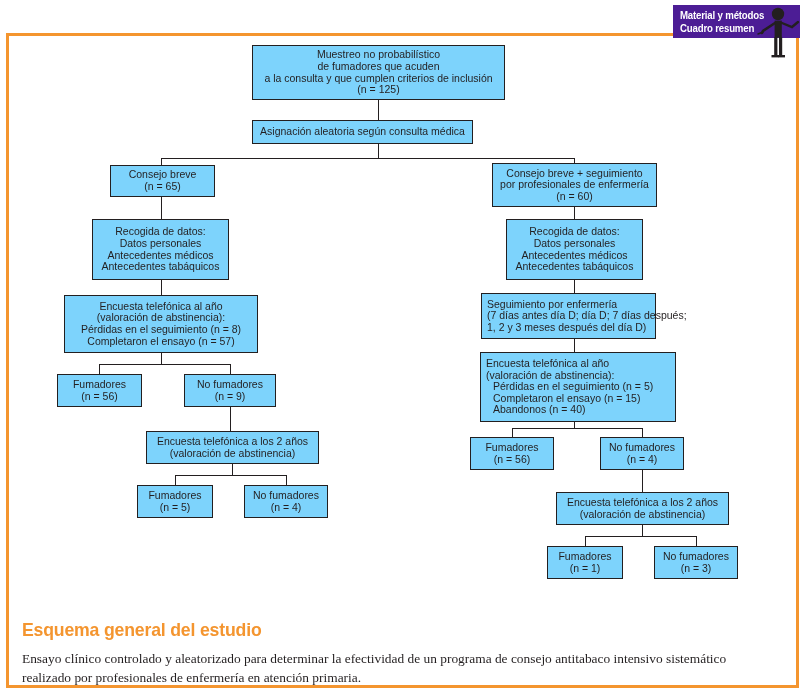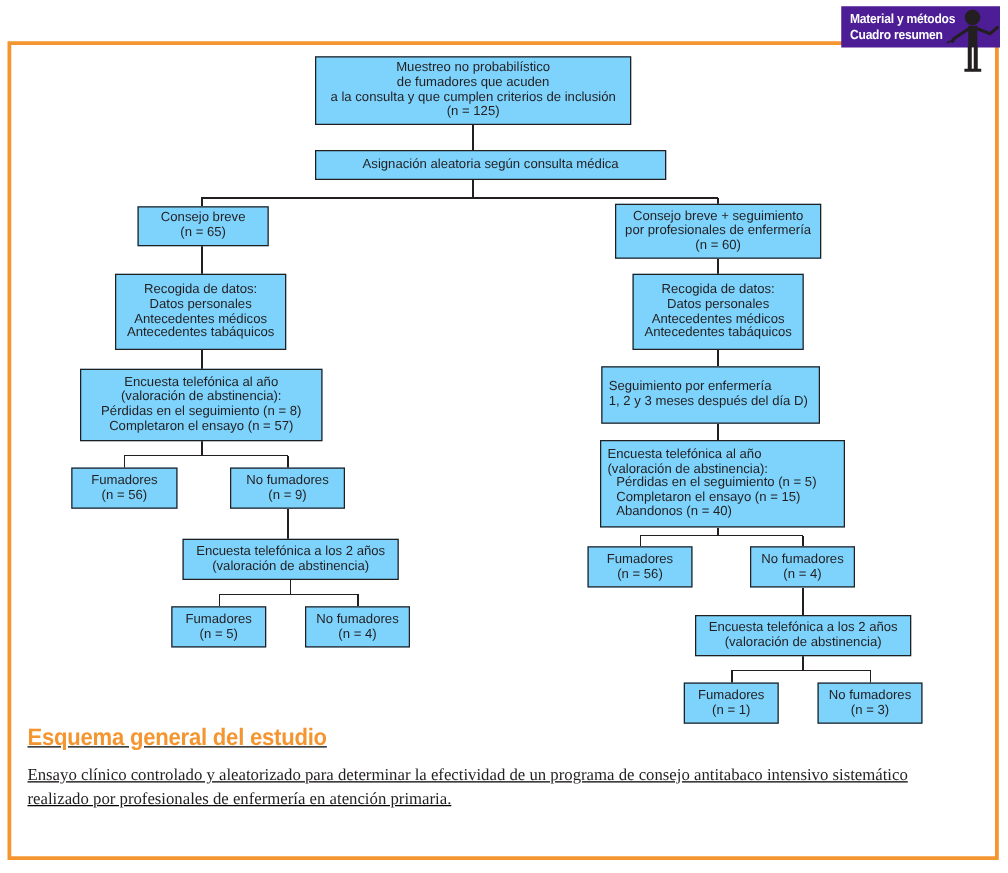--- a/index.html
+++ b/index.html
@@ -69,24 +69,23 @@
     z-index:4;
   }
   .node.center{ text-align:center; align-items:center; }
   .node.left{ text-align:left; align-items:flex-start; padding-left:5px; }
   .node .ln{ display:block; white-space:nowrap; }
   .node .ln.ind{ padding-left:7px; }
 
   
   #caption{
     position:absolute;
-    left:22px; top:580px;
+    left:22px; top:619px;
     width:760px;
     z-index:4;
-    text-decoration:underline;
   }
   #caption-title{
     color:#F4952F;
     font-family:"Liberation Sans", sans-serif;
     font-weight:bold;
     font-size:19px;
     letter-spacing:-0.2px;
     transform:scaleX(0.93);
     transform-origin:left top;
     margin:0 0 9px 0;
@@ -167,21 +166,21 @@
   </g>
 </svg>
 
 <div id="nodes-layer">
     <div class="node center" style="left: 252px; top: 45px; width: 253px; height: 55px;">
       <span class="ln">Muestreo no probabilístico</span>
       <span class="ln">de fumadores que acuden</span>
       <span class="ln">a la consulta y que cumplen criterios de inclusión</span>
       <span class="ln">(n = 125)</span>
     </div>
-    <div class="node center" style="left: 252px; top: 120px; width: 281px; height: 24px;">
+    <div class="node center" style="left: 252px; top: 120px; width: 221px; height: 24px;">
       <span class="ln">Asignación aleatoria según consulta médica</span>
     </div>
     <div class="node center" style="left: 110px; top: 165px; width: 105px; height: 32px;">
       <span class="ln">Consejo breve</span>
       <span class="ln">(n = 65)</span>
     </div>
     <div class="node center" style="left: 92px; top: 219px; width: 137px; height: 61px;">
       <span class="ln">Recogida de datos:</span>
       <span class="ln">Datos personales</span>
       <span class="ln">Antecedentes médicos</span>
@@ -219,20 +218,21 @@
       <span class="ln">(n = 60)</span>
     </div>
     <div class="node center" style="left: 506px; top: 219px; width: 137px; height: 61px;">
       <span class="ln">Recogida de datos:</span>
       <span class="ln">Datos personales</span>
       <span class="ln">Antecedentes médicos</span>
       <span class="ln">Antecedentes tabáquicos</span>
     </div>
     <div class="node left" style="left: 481px; top: 293px; width: 175px; height: 46px;">
       <span class="ln">Seguimiento por enfermería</span>
+      <span class="ln">(7 días antes día D; día D; 7 días después;</span>
       <span class="ln">1, 2 y 3 meses después del día D)</span>
     </div>
     <div class="node left" style="left: 480px; top: 352px; width: 196px; height: 70px;">
       <span class="ln">Encuesta telefónica al año</span>
       <span class="ln">(valoración de abstinencia):</span>
       <span class="ln ind">Pérdidas en el seguimiento (n = 5)</span>
       <span class="ln ind">Completaron el ensayo (n = 15)</span>
       <span class="ln ind">Abandonos (n = 40)</span>
     </div>
     <div class="node center" style="left: 470px; top: 437px; width: 84px; height: 33px;">

